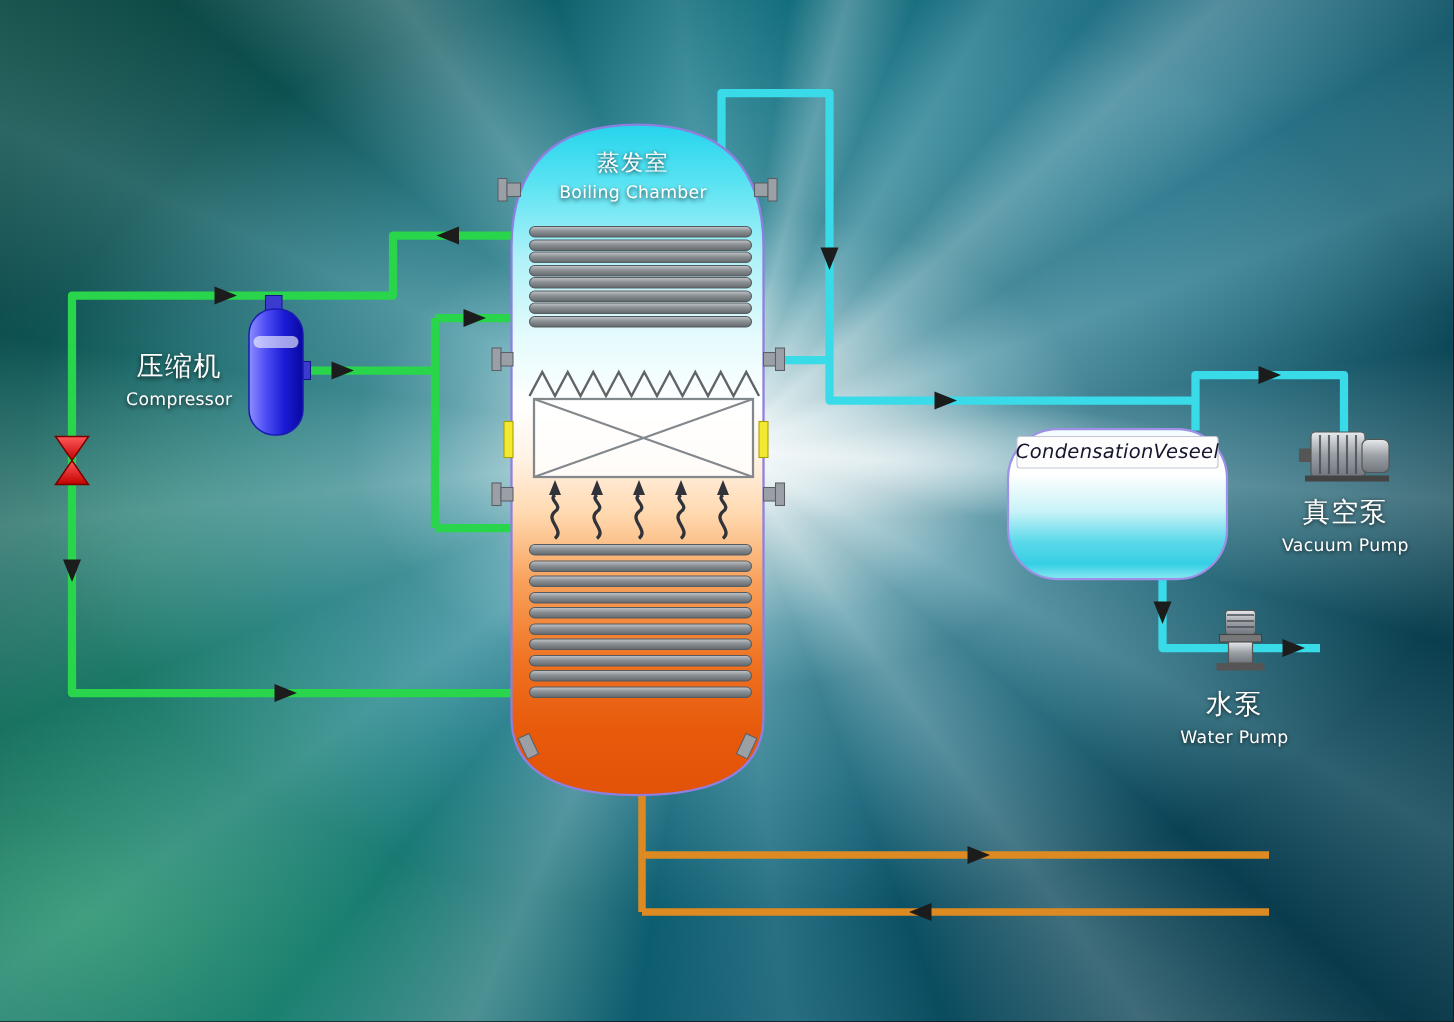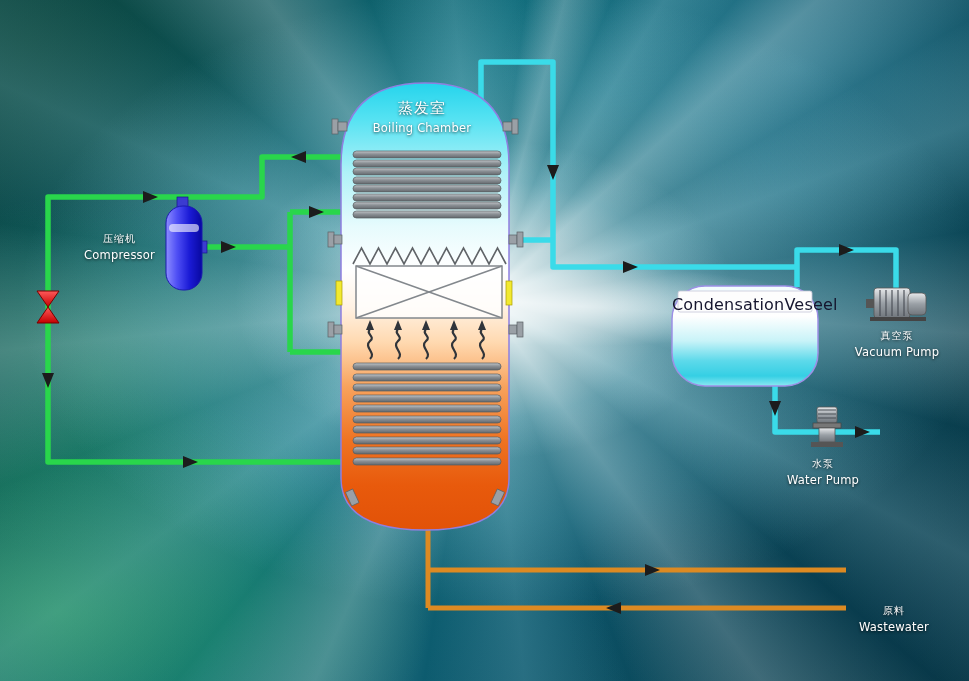--- a/index.html
+++ b/index.html
@@ -37,26 +37,26 @@
       linear-gradient(115deg, #0c4646, #0f6b7a 40%, #0c556a 65%, #093844);
   }
 
   svg.layer { position:absolute; left:0; top:0; }
   .pipe { fill:none; stroke-width:5.5; stroke-linejoin:round; }
   .pipe-thin { fill:none; stroke-width:5; stroke-linejoin:round; }
   .arrow { fill:var(--arrow); stroke:none; }
 
   .label { position:absolute; text-align:center; color:#fff;
            text-shadow:0 1px 3px rgba(0,0,0,.75); line-height:1.45; }
-  .label .zh { font-size:10px; letter-spacing:1px; }
+  .label .zh { font-size:18px; letter-spacing:1px; }
   .label .en { font-size:11.5px; letter-spacing:.2px; }
   .label.big .zh { font-size:15px; }
   .label.dark { color:#050515; text-shadow:none; }
   .label.dark .zh { font-weight:bold; font-size:13px; }
-  .label.dark .en { font-size:16px; color:#15152e; }
+  .label.dark .en { font-size:13px; color:#15152e;font-style:italic; }
 </style>
 </head>
 <body>
 
 <div id="stage">
   <div class="bg"></div>
 
   <svg class="layer" width="969" height="681" viewBox="0 0 969 681">
     <defs>
       <linearGradient id="vesselGrad" x1="0" y1="0" x2="0" y2="1">
@@ -266,17 +266,13 @@
     <div class="en">Vacuum Pump</div>
   </div>
 
 
   <div class="label" style="left:780px;top:457px;width:86px">
     <div class="zh">水泵</div>
     <div class="en">Water Pump</div>
   </div>
 
 
-  <div class="label" style="left:850px;top:604px;width:88px">
-    <div class="zh">原料</div>
-    <div class="en">Wastewater</div>
-  </div>
 </div>
 
 </body></html>

